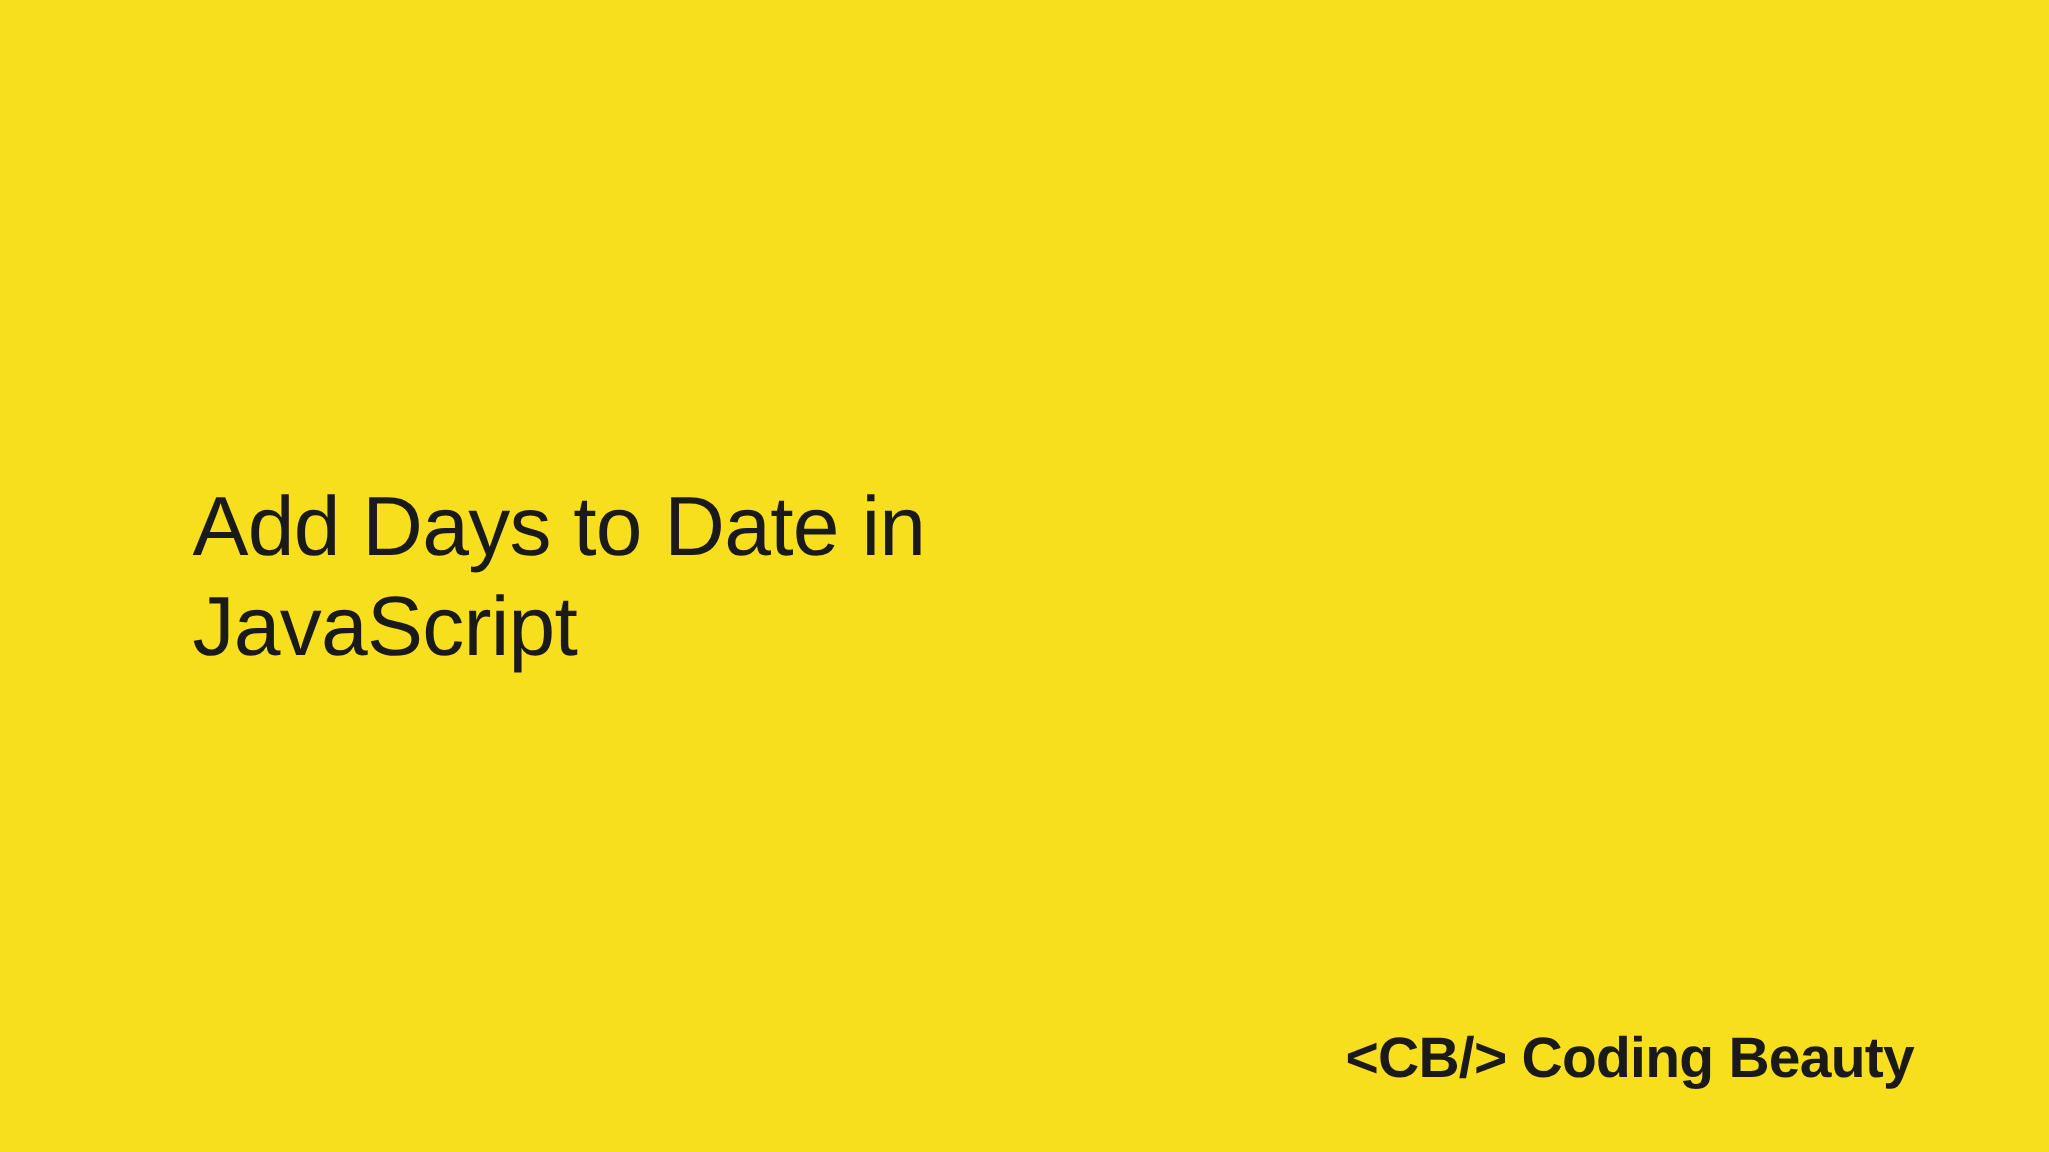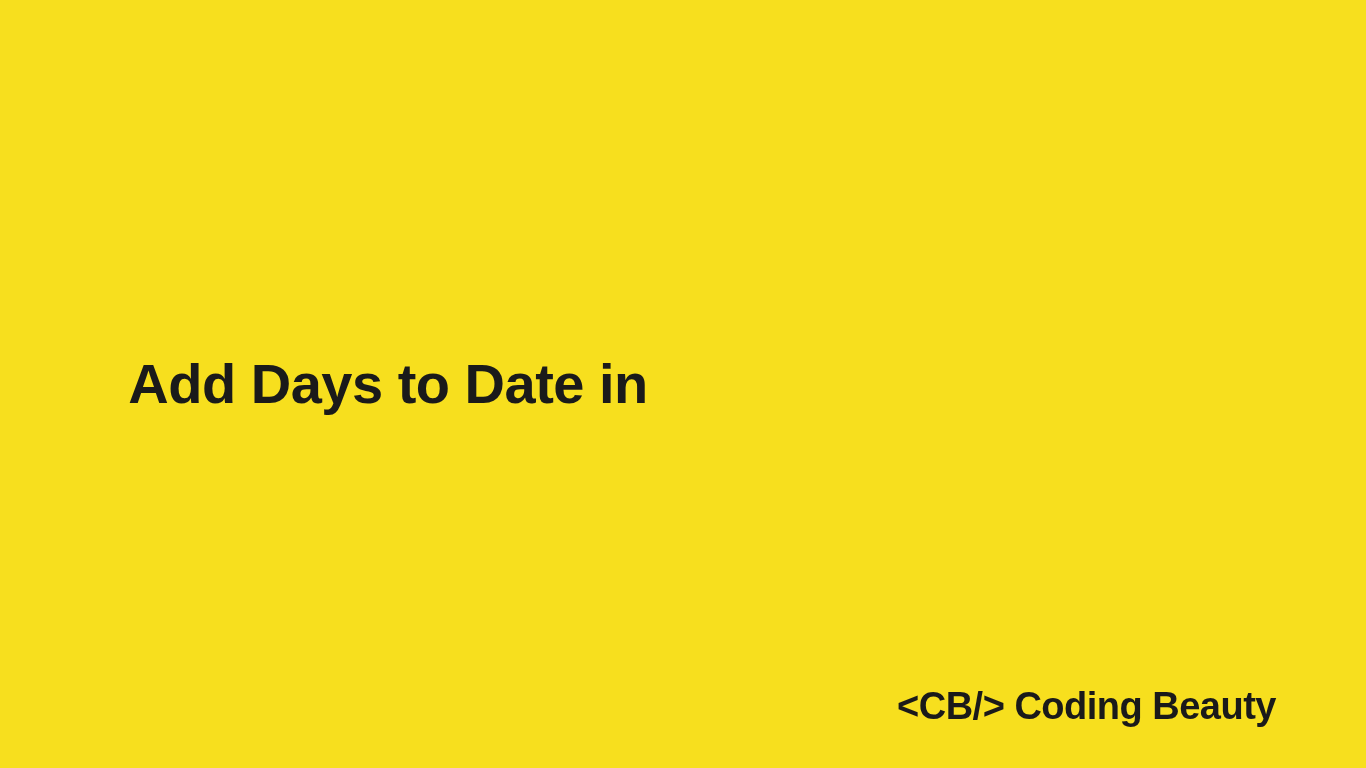--- a/index.html
+++ b/index.html
@@ -29,21 +29,21 @@
     .js-logo {
       font-family: "Helvetica Neue", Arial, sans-serif;
       font-weight: 800;
       font-size: 145px;
       color: #1a1a1a;
       letter-spacing: -6px;
       line-height: 1;
       flex-shrink: 0;
     }
     .title {
-      font-weight: 700;
+      font-weight: 400;
       font-size: 56px;
       color: #1a1a1a;
       line-height: 1.2;
       letter-spacing: -0.5px;
     }
     .footer {
       position: absolute;
       bottom: 40px;
       right: 90px;
       font-weight: 700;
@@ -51,16 +51,17 @@
       color: #1a1a1a;
       letter-spacing: -0.5px;
     }
   </style>
 </head>
 <body>
 
 <div class="content-wrapper">
   <div class="title">
     <span>Add Days to Date in</span><br>
+    <span>JavaScript</span>
   </div>
 </div>
 
 <div class="footer">&lt;CB/&gt; Coding Beauty</div>
 
 </body></html>

